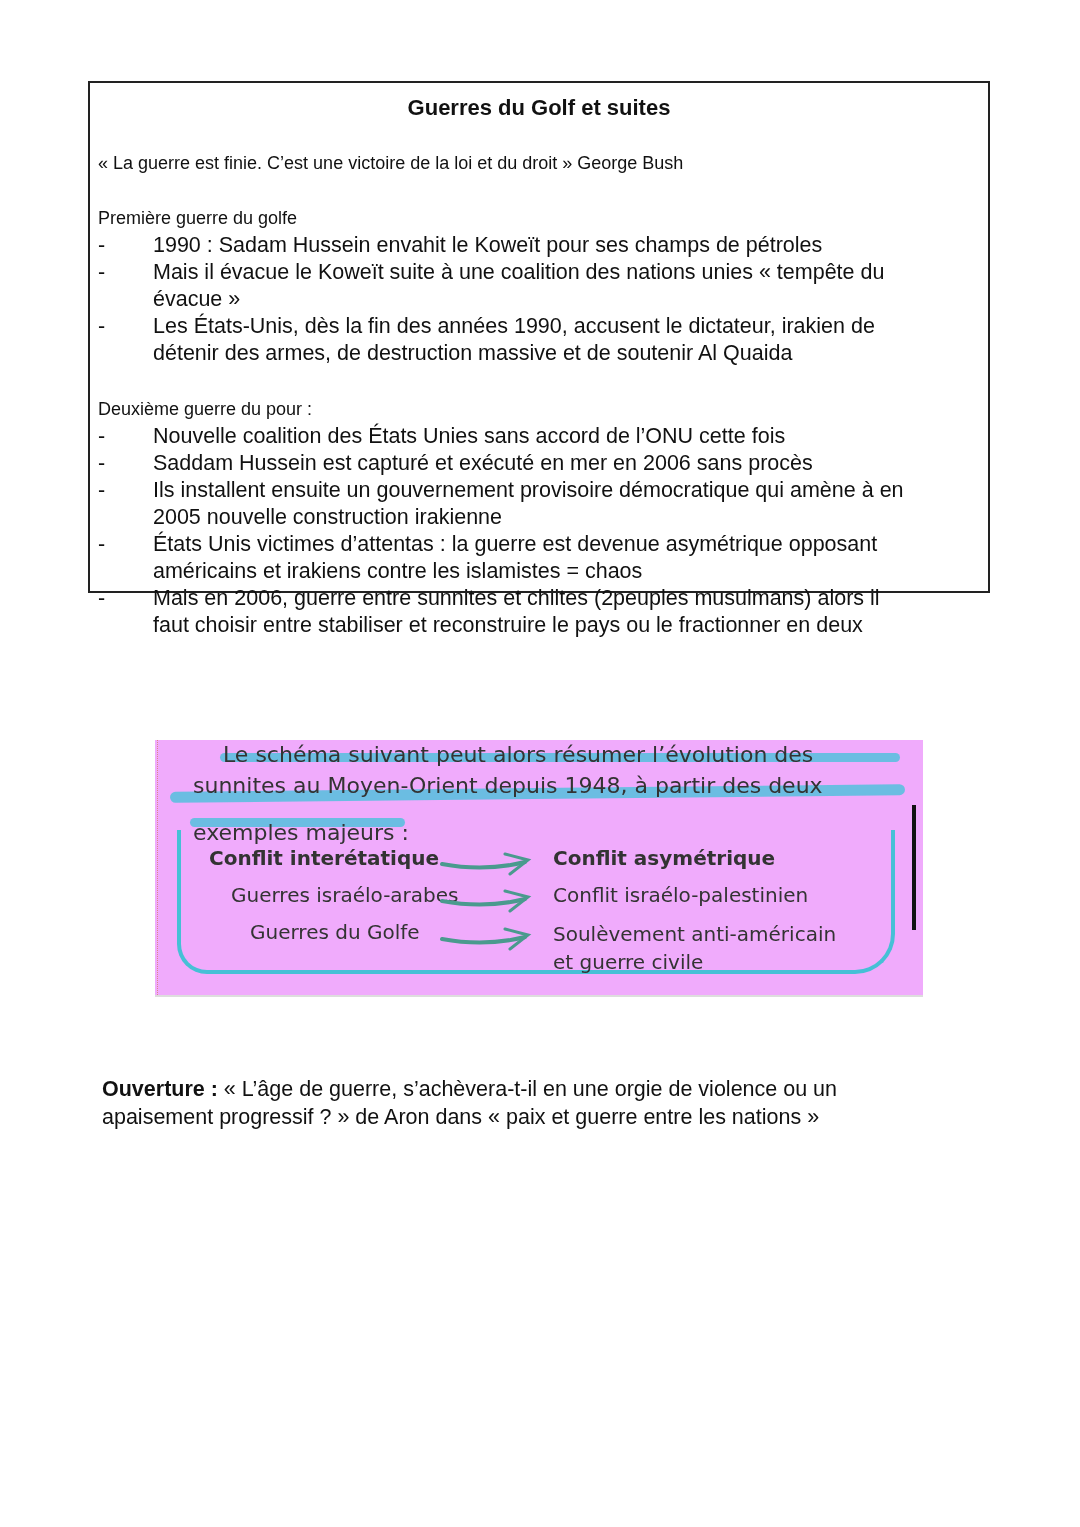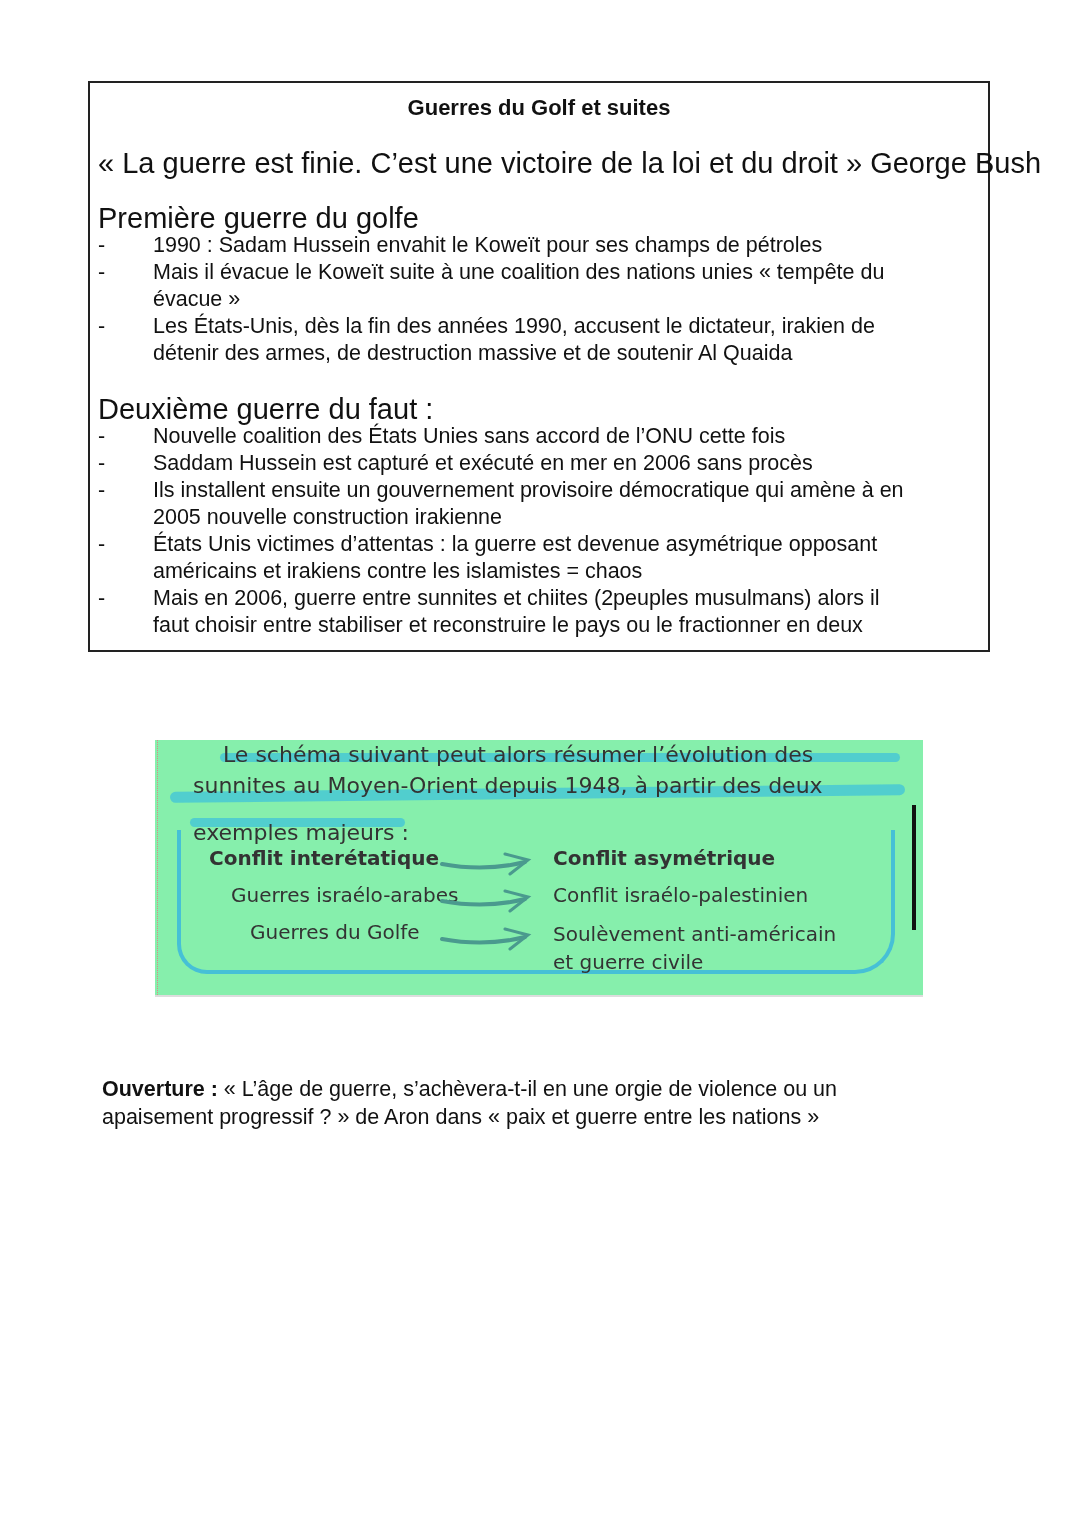--- a/index.html
+++ b/index.html
@@ -1,22 +1,22 @@
 <!DOCTYPE html>
 <html><head>
 <meta charset="utf-8">
 <style>
   html, body { margin:0; padding:0; background:#ffffff; }
   body { width:1080px; height:1527px; position:relative; font-family:"Liberation Sans", sans-serif; color:#111; overflow:hidden; }
-  .box { position:absolute; left:88px; top:81px; width:902px; height:571px; border:2px solid #222; box-sizing:border-box; }
+  .box { position:absolute; left:88px; top:81px; width:902px; height:512px; border:2px solid #222; box-sizing:border-box; }
   .title { position:absolute; left:0; right:0; top:12px; text-align:center; font-weight:bold; font-size:22px; }
-  .line { position:absolute; left:8px; font-size:29px; line-height:27px; white-space:nowrap; }
+  .line { position:absolute; left:8px; font-size:18px; line-height:27px; white-space:nowrap; }
   .bullet { position:absolute; left:8px; font-size:21.5px; line-height:27px; }
   .btext { position:absolute; left:63px; font-size:21.5px; line-height:27px; width:830px; }
-  .scan { position:absolute; left:155px; top:740px; width:768px; height:255px; background:#86efac; border-bottom:2px solid #ddd; overflow:hidden; }
+  .scan { position:absolute; left:155px; top:740px; width:768px; height:255px; background:#f0abfc; border-bottom:2px solid #ddd; overflow:hidden; }
   .scan .margin { position:absolute; left:2px; top:0; height:100%; border-left:1px dotted #d88; }
   .scan .para { position:absolute; font-family:"DejaVu Sans", sans-serif; font-size:22px; color:#333; white-space:nowrap; }
   .hl { position:absolute; background:#3fc3da; opacity:0.75; border-radius:6px; }
   .scheme { position:absolute; left:22px; top:90px; width:710px; height:140px; border:4px solid #46c0d6; border-top:none; border-radius:0 0 40px 30px; }
   .scan .item { position:absolute; font-family:"DejaVu Sans", sans-serif; font-size:20px; color:#333; white-space:nowrap; }
   .scan .item.bold { font-weight:bold; }
   .arrow { position:absolute; left:285px; width:95px; height:26px; }
   .vbar { position:absolute; left:757px; top:65px; width:4px; height:125px; background:#111; }
   .ouv { position:absolute; left:102px; top:1075px; width:860px; font-size:21.5px; line-height:28px; }
 </style>
@@ -30,21 +30,21 @@
   <div class="line" style="top:122px">Première guerre du golfe</div>
   <div class="bullet" style="top:149px">-</div>
   <div class="btext" style="top:149px">1990 : Sadam Hussein envahit le Koweït pour ses champs de pétroles</div>
   <div class="bullet" style="top:176px">-</div>
   <div class="btext" style="top:176px">Mais il évacue le Koweït  suite à une coalition des nations unies « tempête du</div>
   <div class="btext" style="top:203px">évacue »</div>
   <div class="bullet" style="top:230px">-</div>
   <div class="btext" style="top:230px">Les États-Unis, dès la fin des années 1990, accusent le dictateur, irakien de</div>
   <div class="btext" style="top:257px">détenir des armes, de destruction massive et de soutenir Al Quaida</div>
 
-  <div class="line" style="top:313px">Deuxième guerre du faut :</div>
+  <div class="line" style="top:313px">Deuxième guerre du pour :</div>
   <div class="bullet" style="top:340px">-</div>
   <div class="btext" style="top:340px">Nouvelle coalition des États Unies sans accord de l’ONU cette fois</div>
   <div class="bullet" style="top:367px">-</div>
   <div class="btext" style="top:367px">Saddam Hussein est capturé et exécuté en mer en 2006 sans procès</div>
   <div class="bullet" style="top:394px">-</div>
   <div class="btext" style="top:394px">Ils installent ensuite un gouvernement provisoire démocratique qui amène à en</div>
   <div class="btext" style="top:421px">2005 nouvelle construction irakienne</div>
   <div class="bullet" style="top:448px">-</div>
   <div class="btext" style="top:448px">États Unis victimes d’attentas : la guerre est devenue asymétrique opposant</div>
   <div class="btext" style="top:475px">américains et irakiens contre les islamistes = chaos</div>

